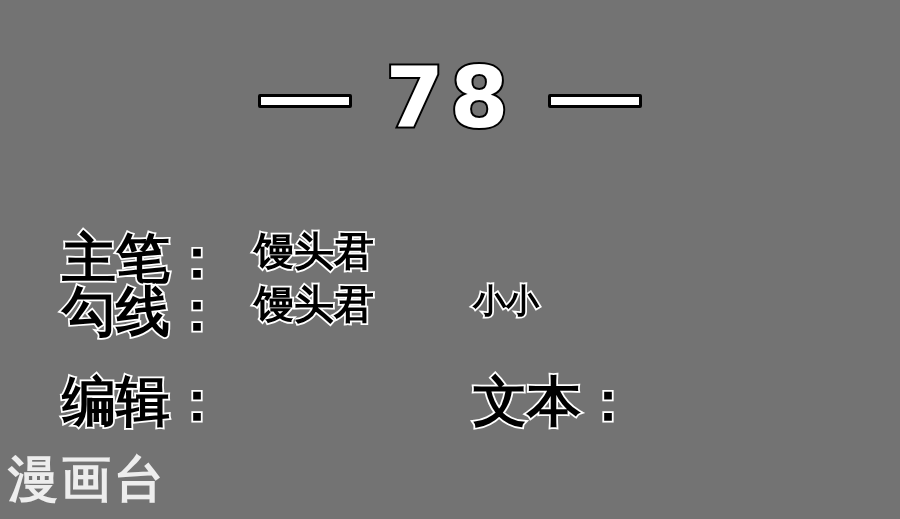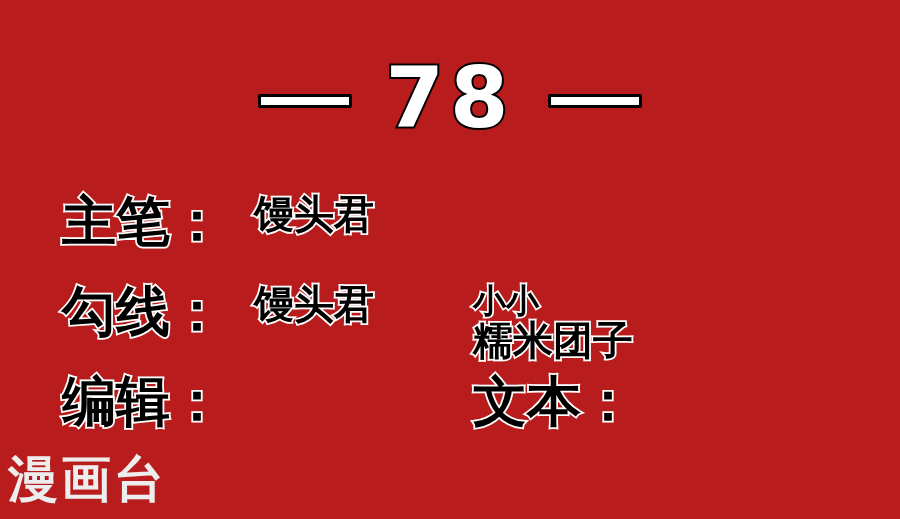--- a/index.html
+++ b/index.html
@@ -14,21 +14,21 @@
     overflow: hidden;
     position: relative;
   }
 
   #credits-page {
     position: absolute;
     left: 0;
     top: 0;
     width: 900px;
     height: 519px;
-    background: #b91c1c;
+    background: #737373;
   }
 
   
   .chapter-header {
     position: absolute;
     left: 0;
     top: 52px;
     width: 900px;
     height: 92px;
     display: flex;
@@ -65,21 +65,21 @@
     height: 270px;
   }
   .credit-row {
     position: absolute;
     left: 0;
     width: 900px;
     height: 90px;
     display: flex;
     align-items: flex-start;
   }
-  .credit-row.row-0 { top: 0px; }
+  .credit-row.row-0 { top: 7px; align-items: flex-end; }
   .credit-row.row-1 { top: 90px; }
   .credit-row.row-2 { top: 180px; }
 
   .credit-cell {
     display: flex;
     align-items: flex-start;
     box-sizing: border-box;
   }
   .credit-cell.left {
     width: 455px;
@@ -154,21 +154,20 @@
     </div>
 
     <div class="credit-row row-1">
       <div class="credit-cell left">
         <span class="credit-label">勾线：</span>
         <span class="credit-value">馒头君</span>
       </div>
       <div class="credit-cell right">
         <span class="credit-value stacked">
           <span class="vline-0">小小</span>
-          <span class="vline-1">糯米团子</span>
         </span>
       </div>
     </div>
 
     <div class="credit-row row-2">
       <div class="credit-cell left">
         <span class="credit-label">编辑：</span>
       </div>
       <div class="credit-cell right">
         <span class="credit-label">文本：</span>

